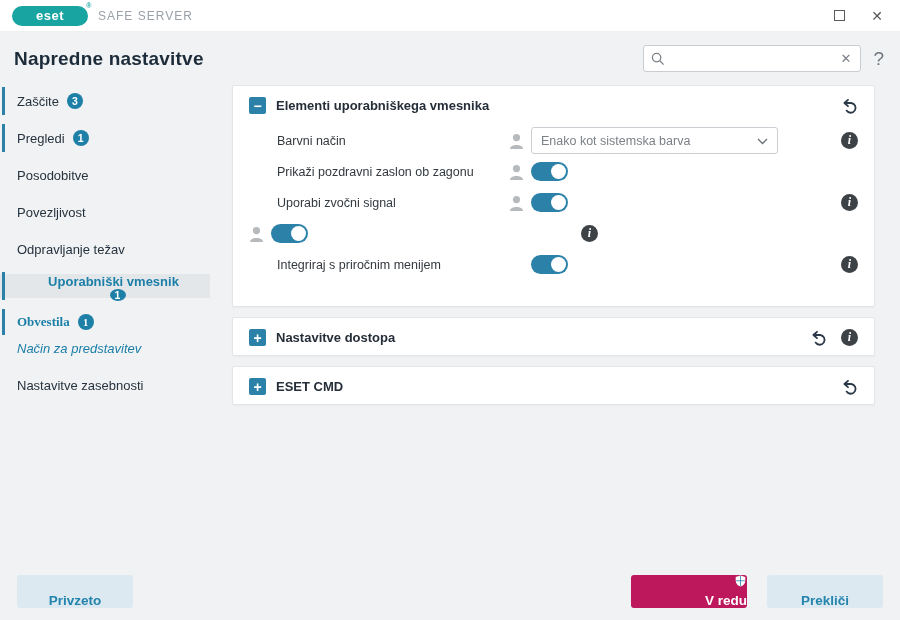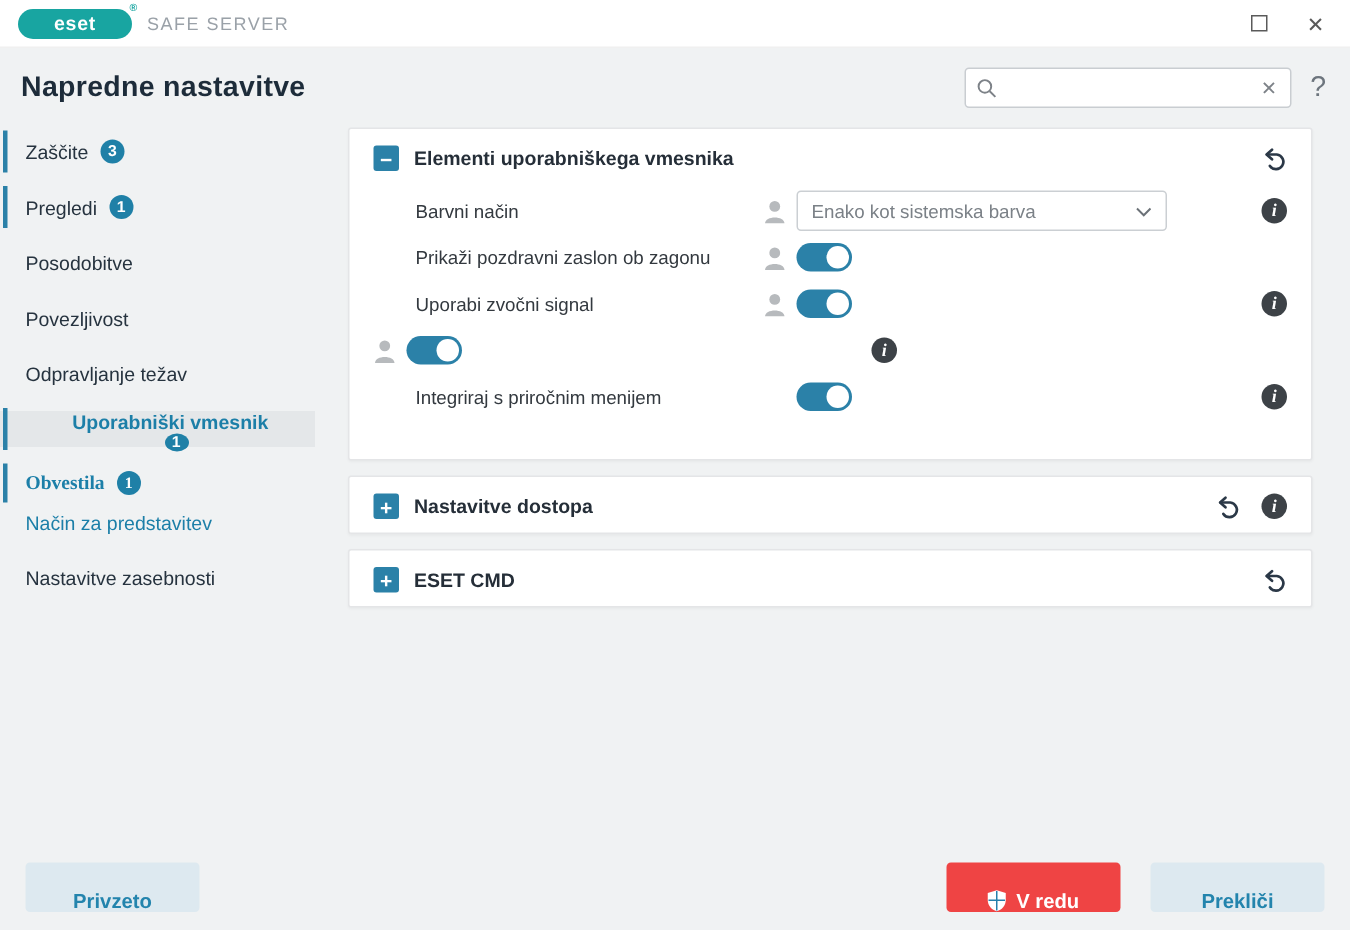--- a/index.html
+++ b/index.html
@@ -60,21 +60,21 @@
   .side-item {
     position:relative; display:flex; align-items:center;
     height:24px; margin-bottom:13px; padding-left:17px;
     font-size:13px; color:#26333f; cursor:default; width:210px;
   }
   .side-item .bar {
     position:absolute; left:2px; top:-2px; bottom:-2px; width:3px; background:#2b81a8;
   }
   .side-item.selected { background:#e4e7e9; color:#1c7fa8; font-weight:700;flex-direction:column; }
   .side-item.sub { color:#1c7fa8; font-weight:700; margin-bottom:4px; height:22px;font-family:Liberation Serif, serif; }
-  .side-item.sub2 { color:#1c7fa8; font-weight:400; margin-bottom:13px; height:22px; }
+  .side-item.sub2 { color:#1c7fa8; font-weight:400; margin-bottom:13px; height:22px;font-style:italic; }
   .side-item.spaced { margin-top:14px; }
   .badge {
     margin-left:8px; min-width:16px; height:16px; border-radius:50%;
     background:#1f80a7; color:#fff; font-size:10.5px; font-weight:700;
     display:flex; align-items:center; justify-content:center; padding:0 2px;
   }
 
   .main { flex:1; padding:0 25px 0 0; }
 
   .card {
@@ -129,21 +129,21 @@
     position:absolute; left:0; right:0; bottom:12px;
     display:flex; align-items:center; padding:0 17px;
   }
   .btn {
     height:33px; min-width:116px; border:none; border-radius:3px;
     font-family:"Liberation Sans", sans-serif; font-size:13.5px; font-weight:700;
     display:flex; align-items:flex-end; justify-content:center; gap:6px;
     cursor:default;
   }
   .btn-light { background:#dde9f0; color:#2384ad; }
-  .btn-primary { background:#ef4444; color:#fff; }
+  .btn-primary { background:#be185d; color:#fff;flex-direction:column; }
   .footer-right { margin-left:auto; display:flex; gap:20px; }
 </style>
 </head>
 <body>
 
 <div class="app">
 
   <div class="titlebar">
     <div class="logo-pill">
       <span>eset</span>

